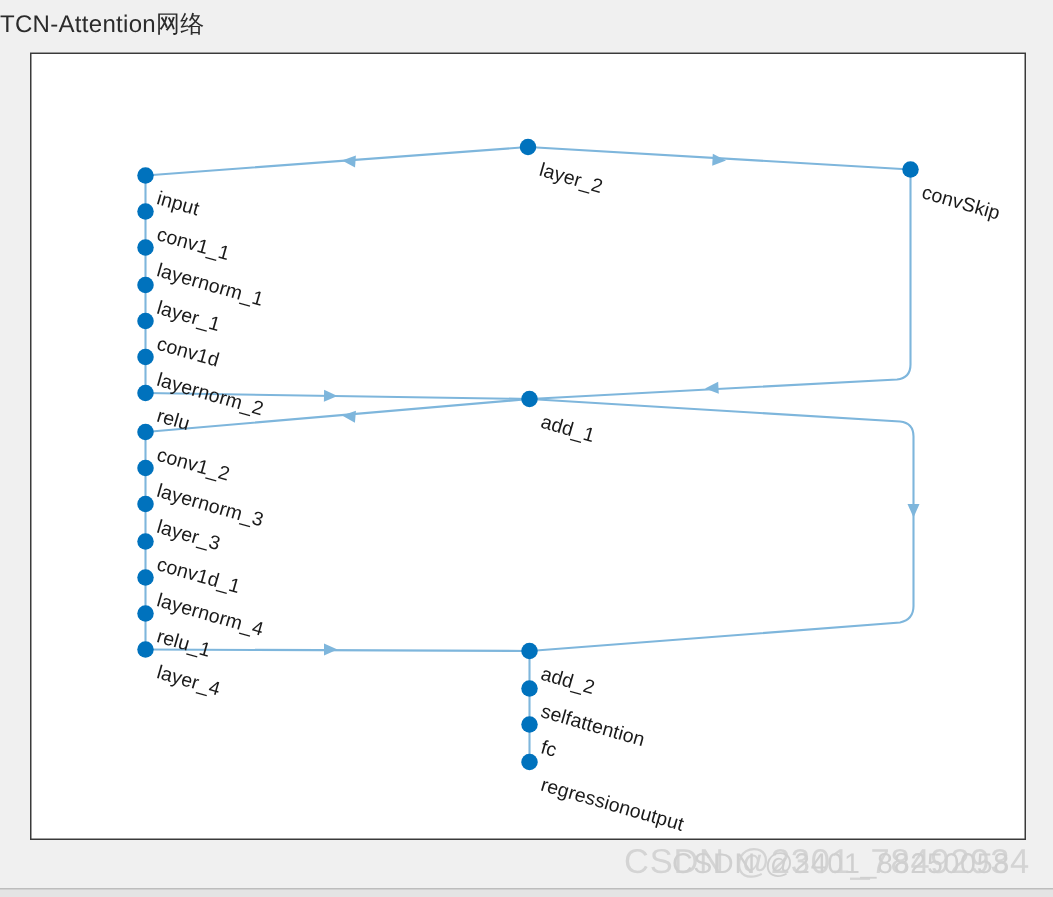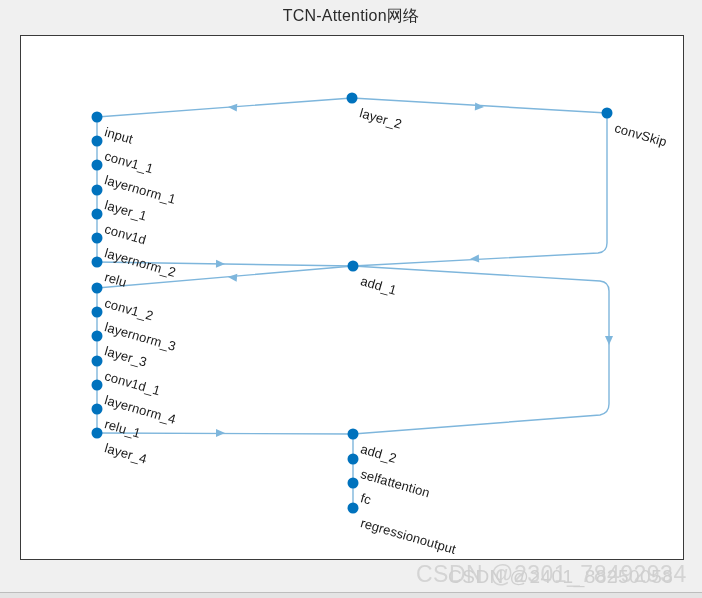--- a/index.html
+++ b/index.html
@@ -15,21 +15,21 @@
     position: relative;
     width: 702px;
     height: 598px;
     background: #f0f0f0;
   }
   #title {
     position: absolute;
     left: 0;
     top: 6px;
     width: 702px;
-    text-align: center;
+    text-align: left;
     font-size: 16px;
     color: #2b2b2b;
     letter-spacing: 0.2px;
     font-family: "Liberation Sans", sans-serif;
   }
   #axes {
     position: absolute;
     left: 20px;
     top: 35px;
     width: 664px;

